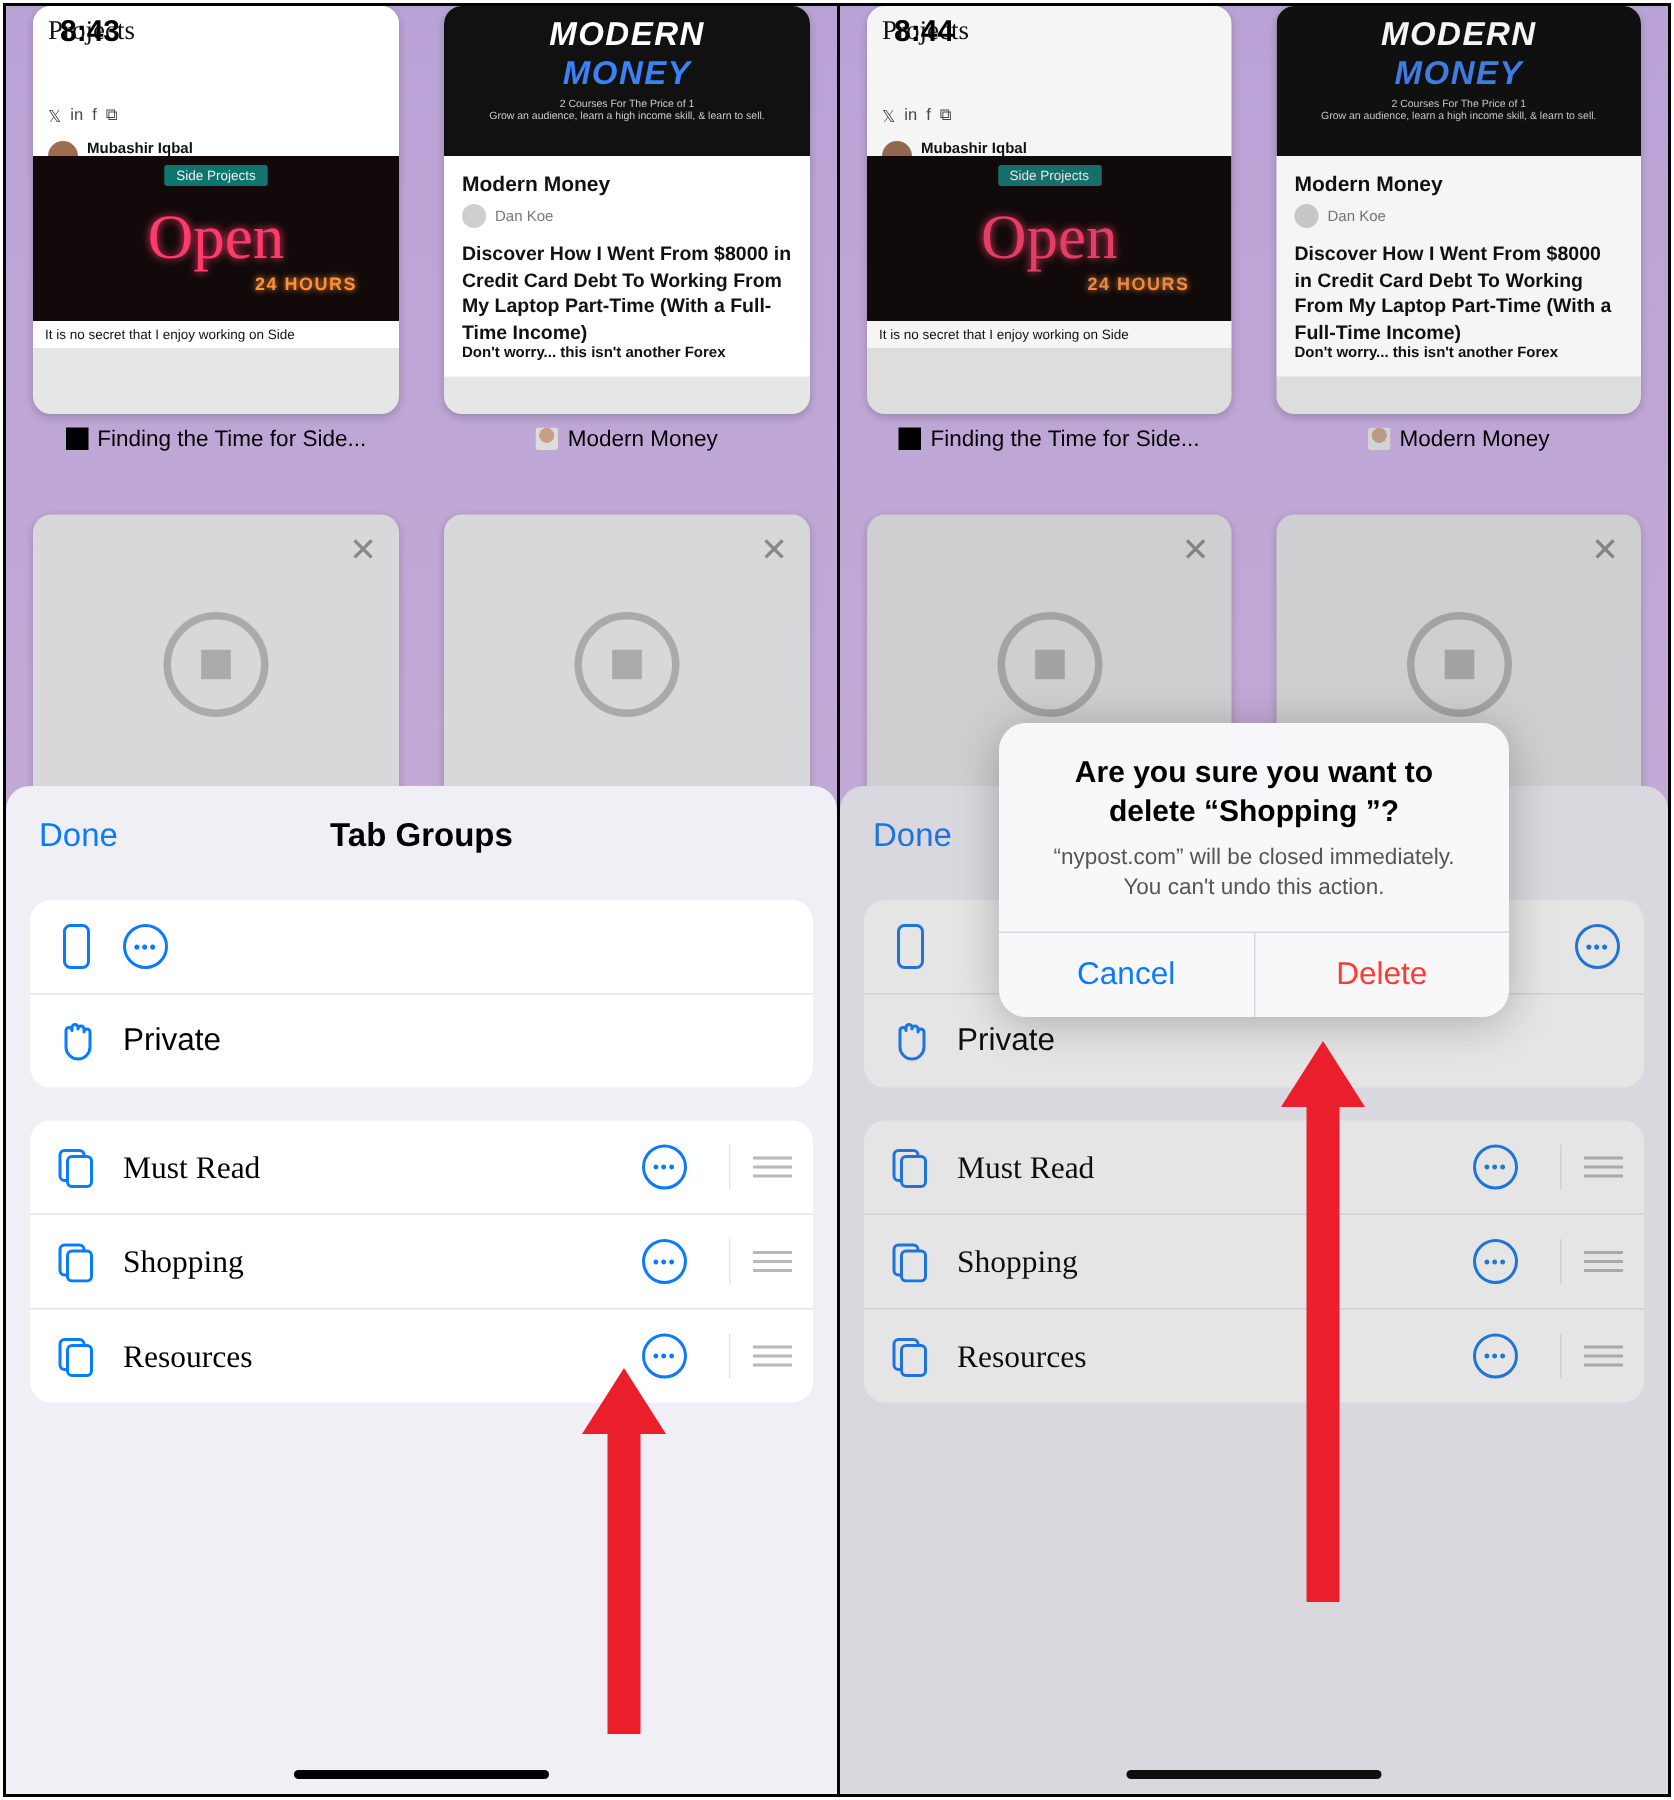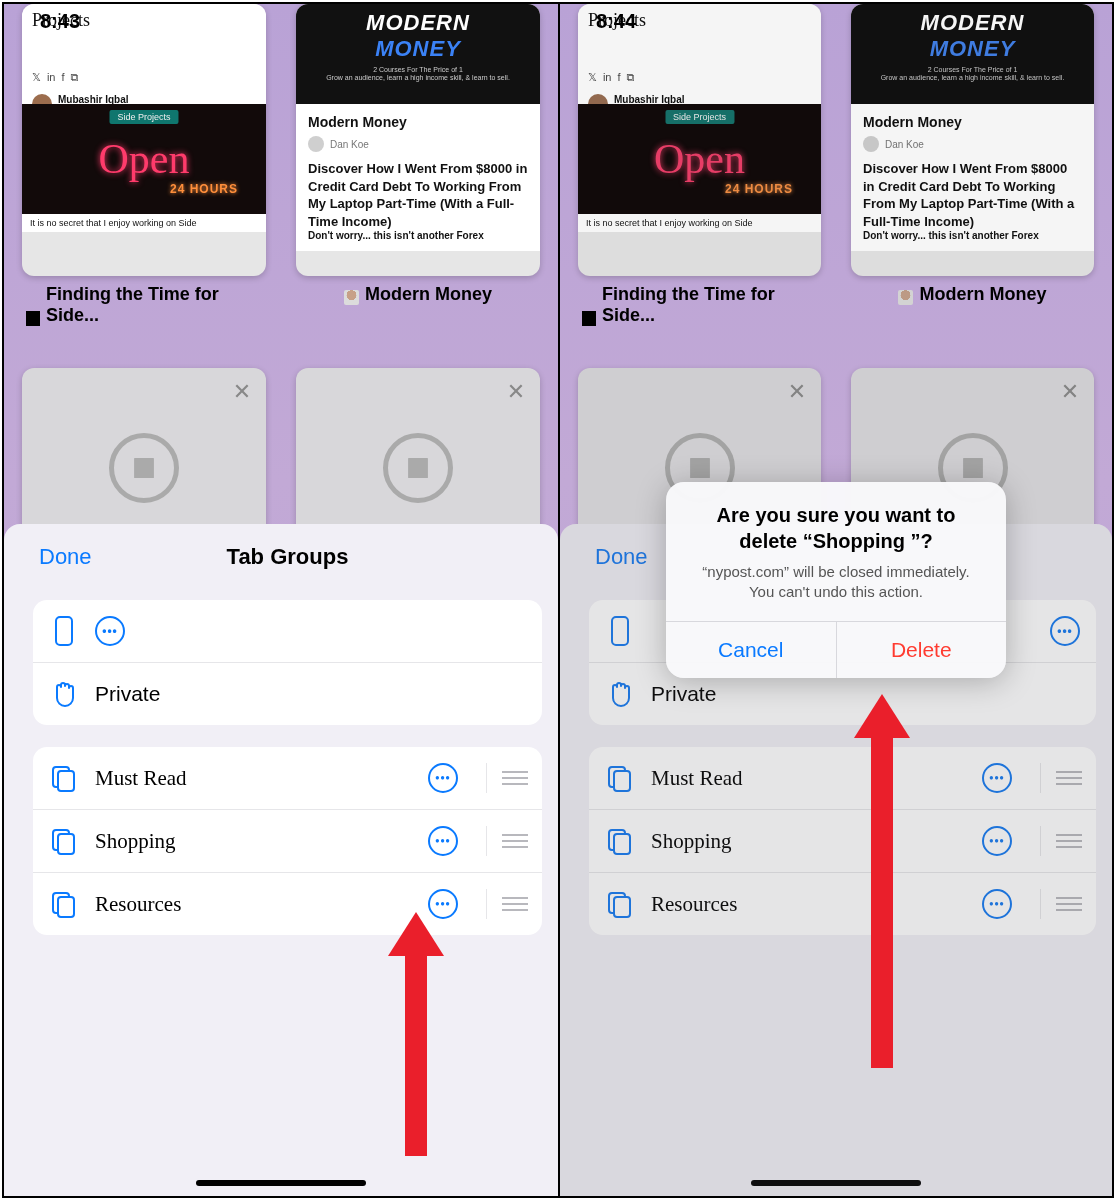--- a/index.html
+++ b/index.html
@@ -35,25 +35,25 @@
   .tabcard {
     position: relative;
     border-radius: 12px;
     overflow: hidden;
     background: #e6e6e6;
     height: 272px;
     box-shadow: 0 2px 6px rgba(0,0,0,.2);
   }
   .tablabel {
     display: flex;
-    align-items: flex-end;
+    align-items: center;
     justify-content: center;
     gap: 6px;
-    font-size: 18px;
-    font-weight: 700;
+    font-size: 15px;
+    font-weight: 400;
     color: #000;
     padding: 8px 4px 12px;
   }
   .favicon {
     width: 15px; height: 15px;
     background: #000;
     display: inline-block;
   }
   .favicon.person {
     background: radial-gradient(circle at 50% 35%, #c7a087 40%, transparent 41%),#dcdcdc;
@@ -132,21 +132,20 @@
 
   
   .sheet {
     position: absolute;
     left: 0; right: 0; bottom: 0;
     height: 672px;
     background: #f1eff6;
     border-top-left-radius: 16px;
     border-top-right-radius: 16px;
     padding-top: 8px;
-    padding-left: 13px;
   }
   .sheet-header {
     display: grid;
     grid-template-columns: 1fr 2fr 1fr;
     align-items: center;
     padding: 12px 22px 20px;
   }
   .done { color: #0a7aff; font-size: 22px; font-weight: 500; justify-self: start; }
   .sheet-title { font-size: 22px; font-weight: 700; text-align: center; }
   .card {

